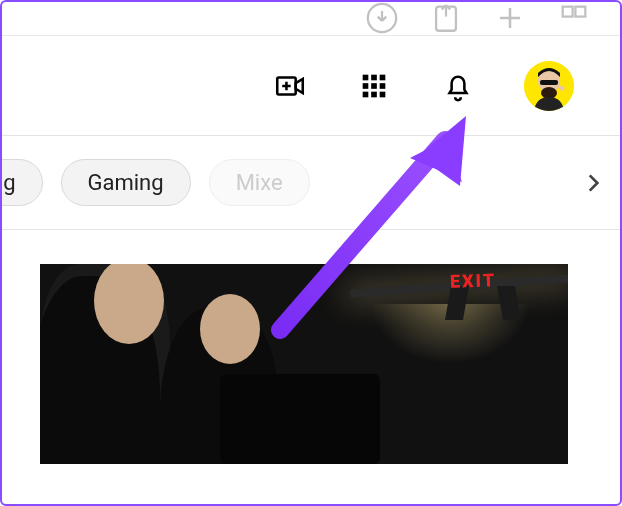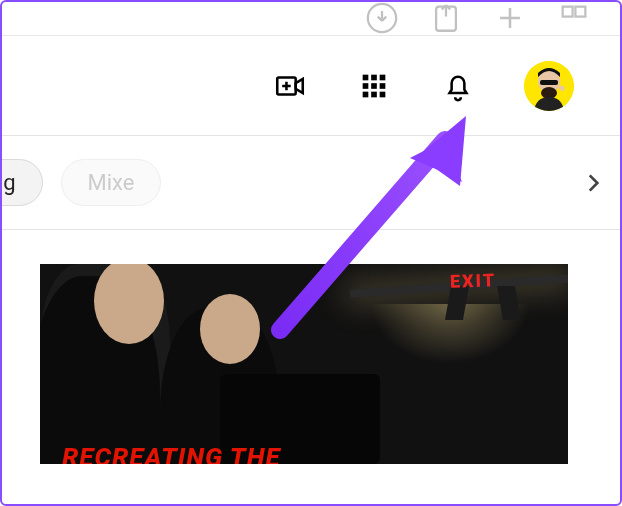--- a/index.html
+++ b/index.html
@@ -195,41 +195,41 @@
       <rect x="16" y="19" width="18" height="5" rx="2" fill="#111"></rect>
       <ellipse cx="25" cy="32" rx="8" ry="6" fill="#2a1a10"></ellipse>
       <path d="M10 50 Q12 36 25 36 Q38 36 40 50 Z" fill="#222"></path>
       <path d="M34 26 Q42 22 40 30 Q36 30 34 26" fill="#e8c6a6"></path>
     </svg>
   </span>
 </div>
 
 <div class="chips">
   <div class="chip partial-left"><span>ng</span></div>
+  <div class="chip"><span>Gaming</span></div>
   <div class="chip faded"><span>Mixe</span></div>
   <div class="chips-next">
     <svg viewBox="0 0 24 24" width="26" height="26" fill="none" stroke="#444" stroke-width="2.5">
         <path d="M9 5l7 7-7 7"></path>
       </svg>
   </div>
 </div>
 
 <div class="content">
   <div class="thumb">
     <div class="light"></div>
     <div class="glow"></div>
     <div class="fig fig1"></div>
     <div class="fig1h"></div>
     <div class="fig fig2"></div>
     <div class="fig2h"></div>
     <div class="rig"></div>
     <div class="fig3"></div>
     <div class="batears"></div>
     <div class="exit-sign">EXIT</div>
-    <div class="thumb-title">RECREATING THE</div>
   </div>
 </div>
 
 <svg class="arrow" viewBox="0 0 260 240">
   <defs>
     <linearGradient id="g" x1="0" y1="1" x2="1" y2="0">
       <stop offset="0" stop-color="#7a2cf5"></stop>
       <stop offset="1" stop-color="#9a50ff"></stop>
     </linearGradient>
   </defs>

